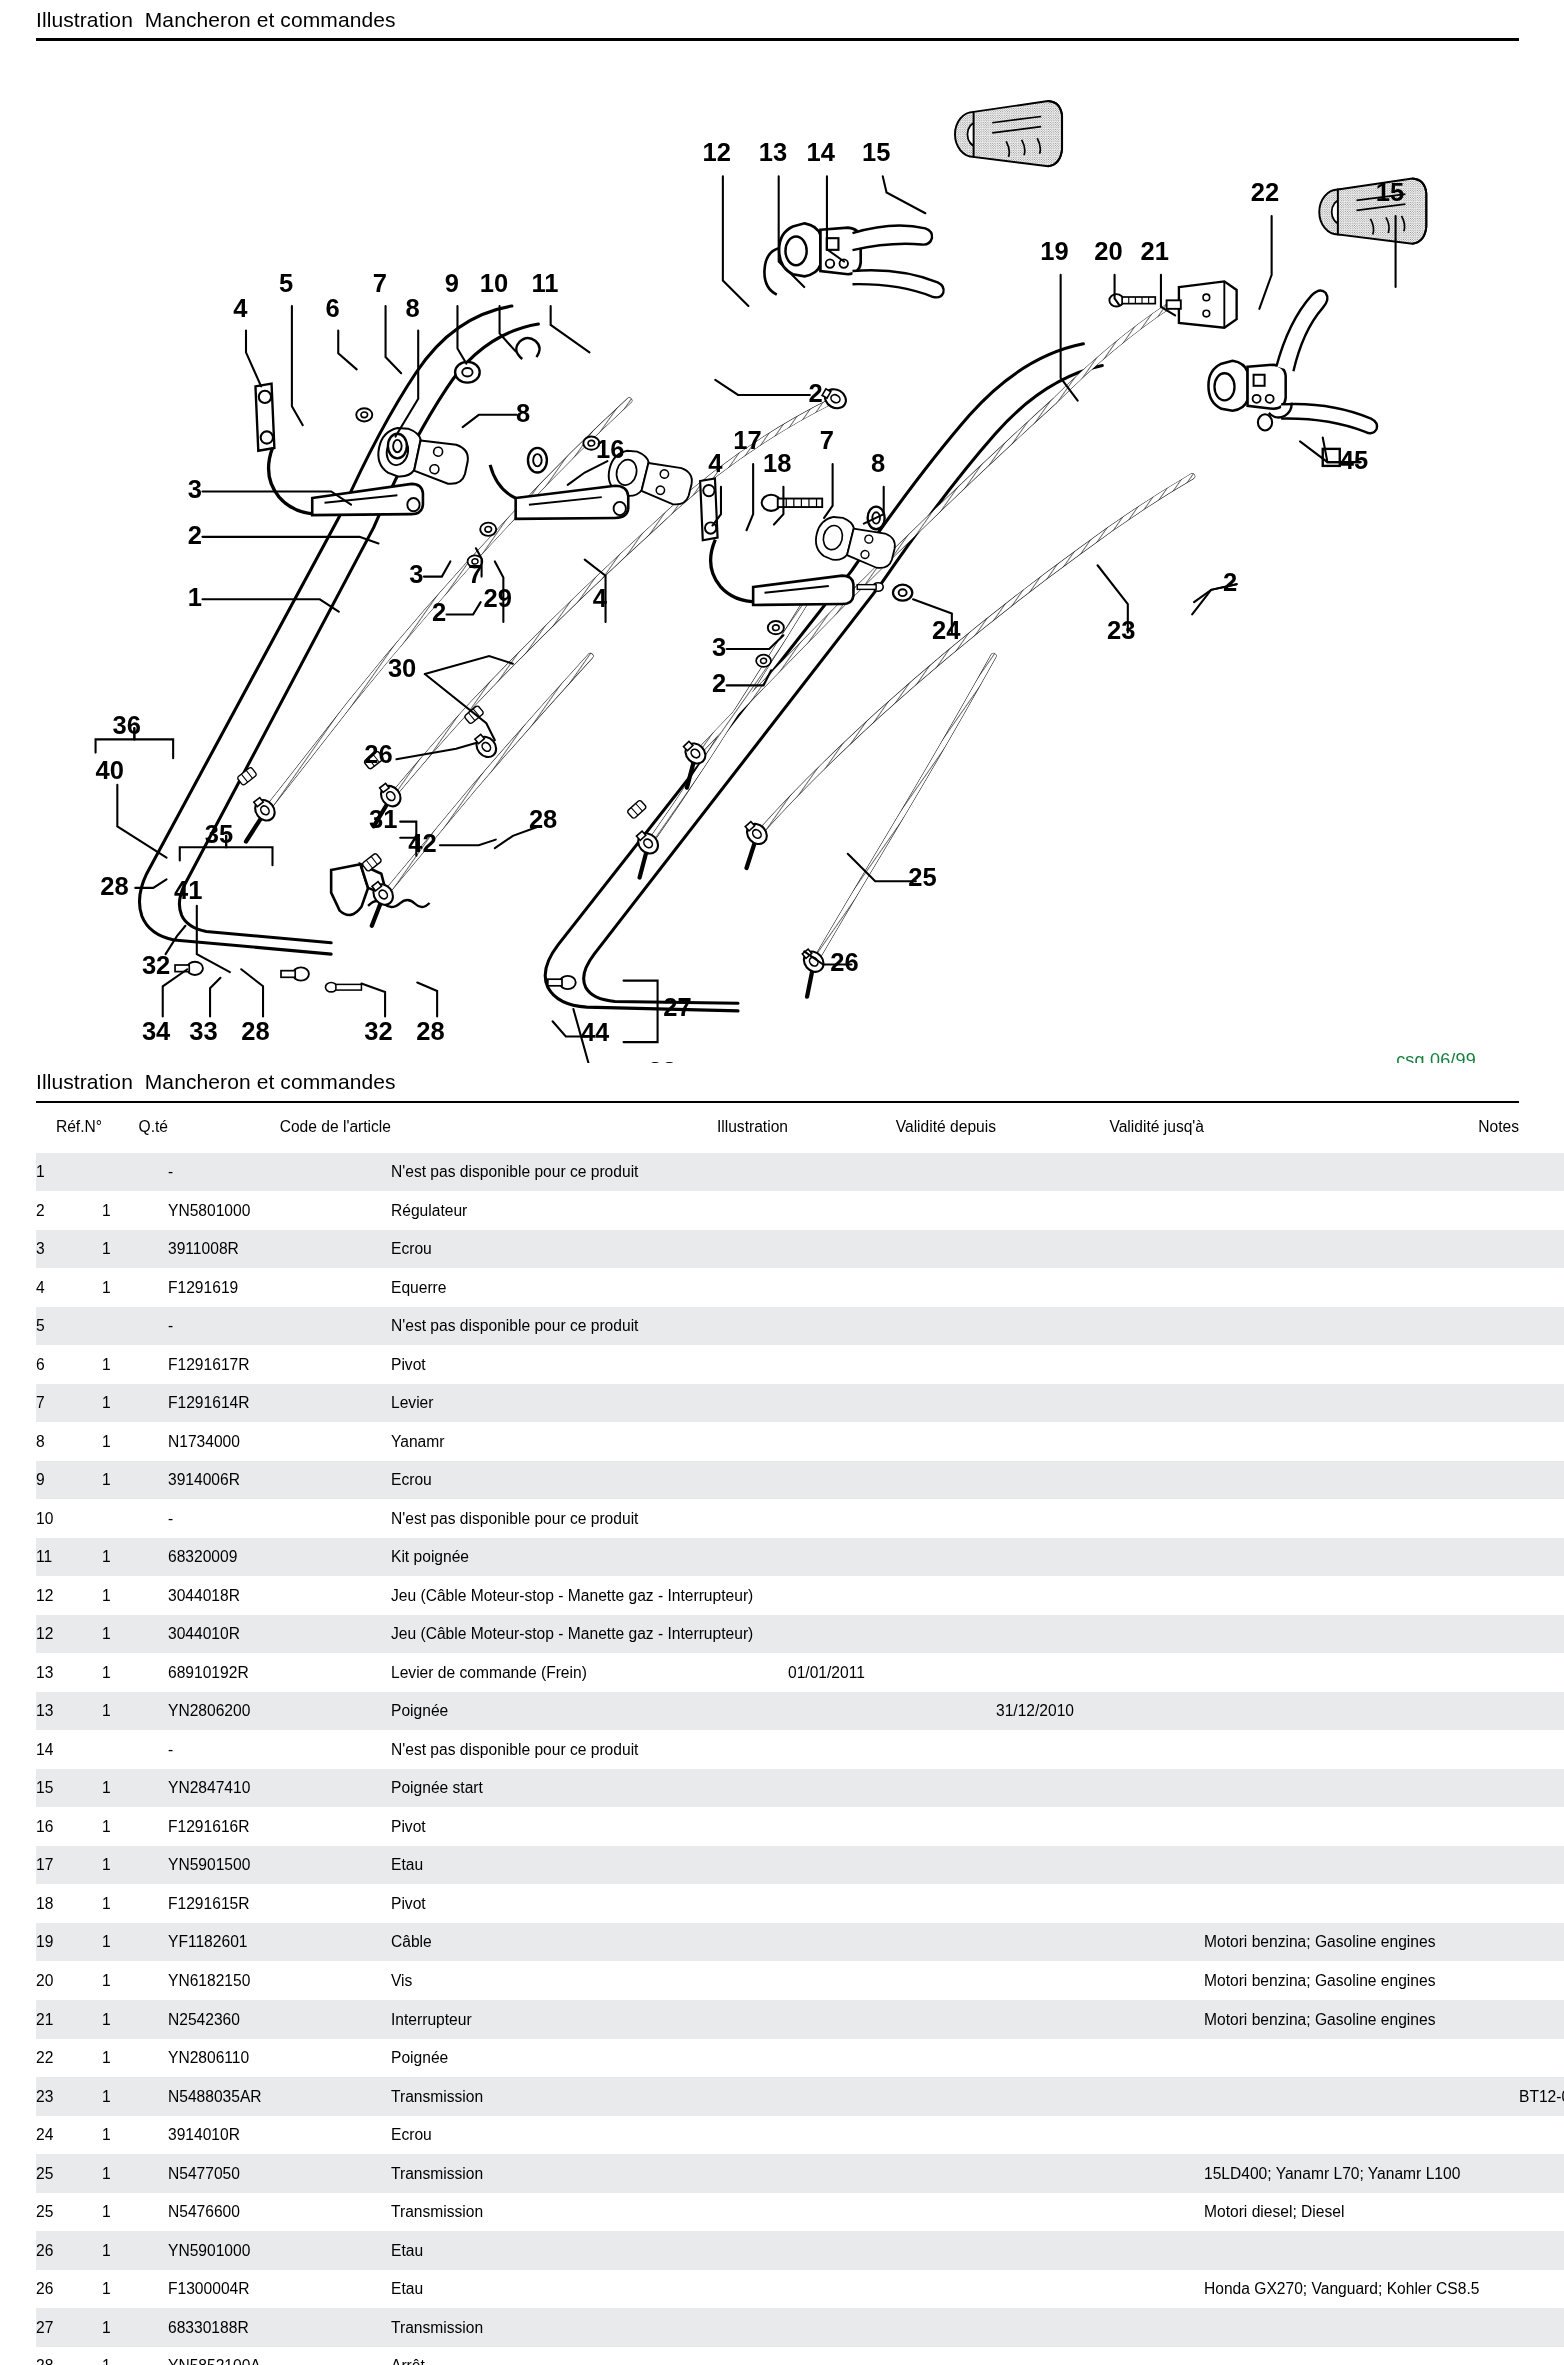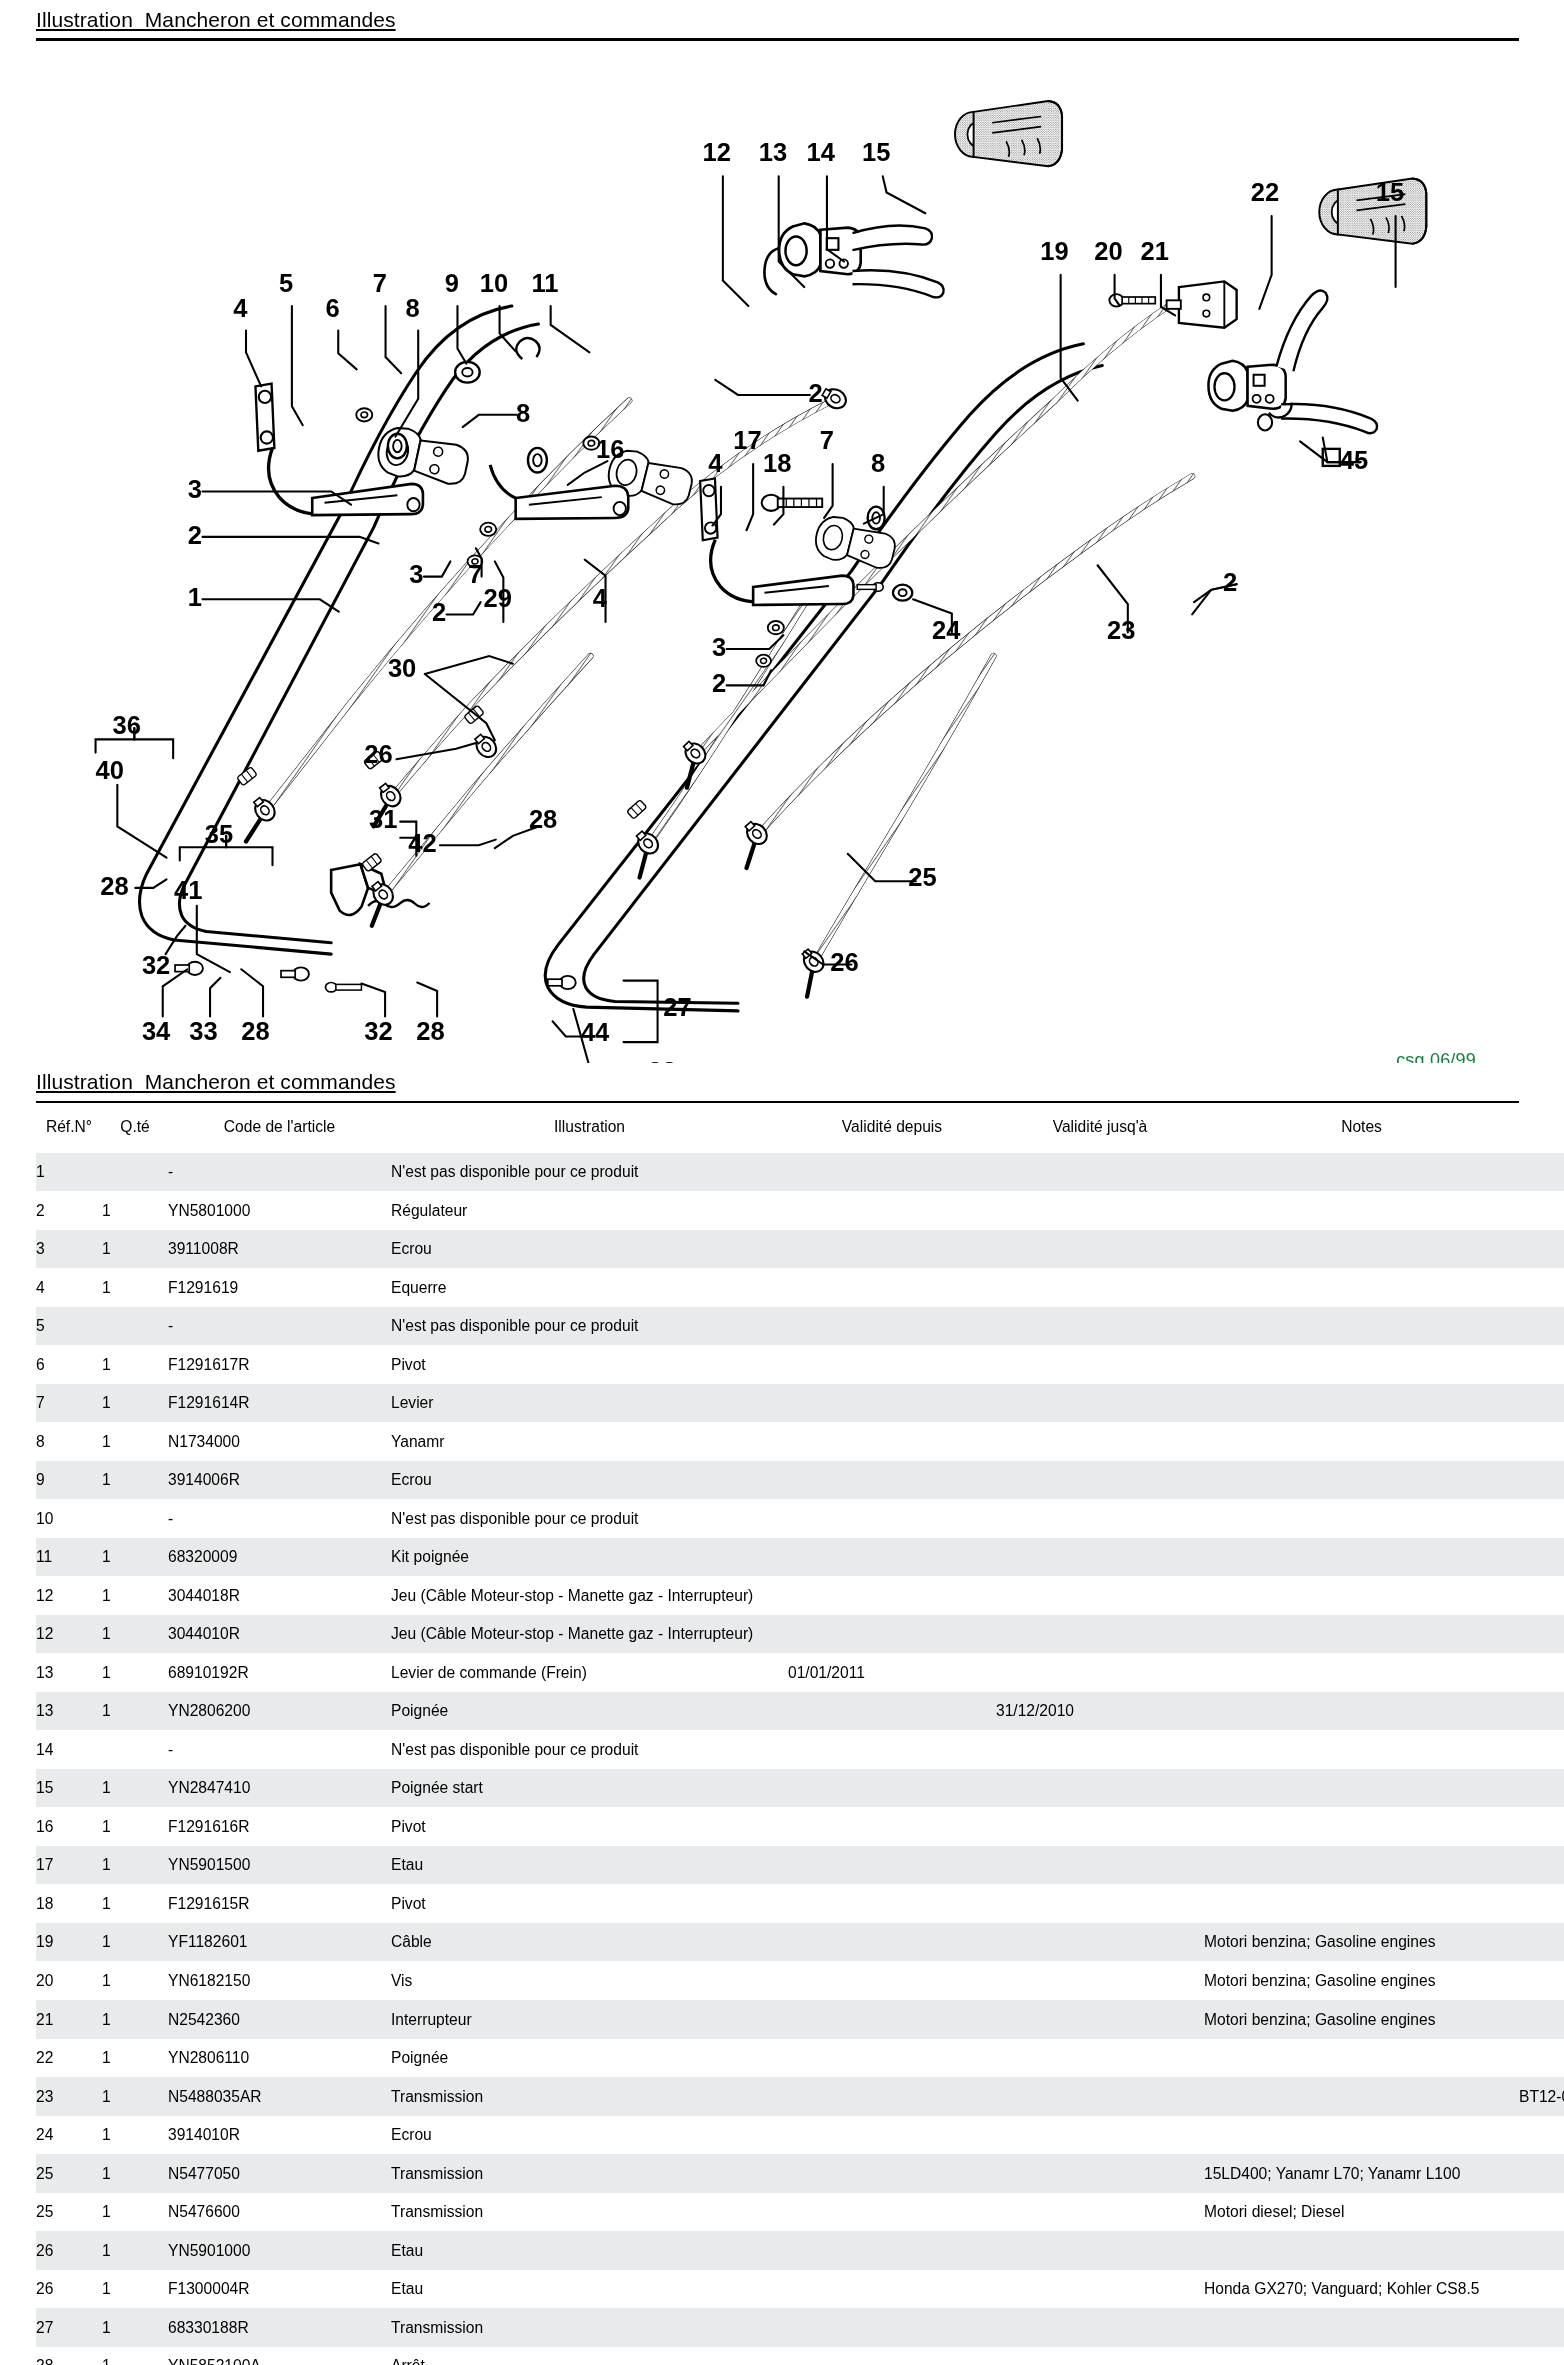--- a/index.html
+++ b/index.html
@@ -21,21 +21,20 @@
     padding: 0 0 0 0;
   }
 
   
   .section-head {
     font-size: 21px;
     color: #000;
     padding: 7.6px 0 6.6px 36px;
     letter-spacing: 0.1px;
     white-space: pre;
-    text-decoration: underline;
   }
   .rule {
     height: 2.4px;
     background: #000;
     margin: 0 45px 0 36px;
   }
   .rule.thin { height: 1.9px; }
 
   
   .illus-wrap {
@@ -66,21 +65,21 @@
   table.parts col.c-code  { width: 223px; }
   table.parts col.c-desc  { width: 397px; }
   table.parts col.c-vfrom { width: 208px; }
   table.parts col.c-vto   { width: 208px; }
   table.parts col.c-notes { width: 315px; }
   table.parts col.c-bull  { width: 189px; }
 
   table.parts thead th {
     font-size: 15.6px;
     font-weight: normal;
-    text-align: center;
+    text-align: right;
     color: #000;
     padding: 15px 0 17px 0;
     vertical-align: bottom;
     white-space: nowrap;
   }
   table.parts tbody td {
     font-size: 15.6px;
     color: #000;
     padding: 8.5px 8.5px 8.5px 0;
     vertical-align: top;

